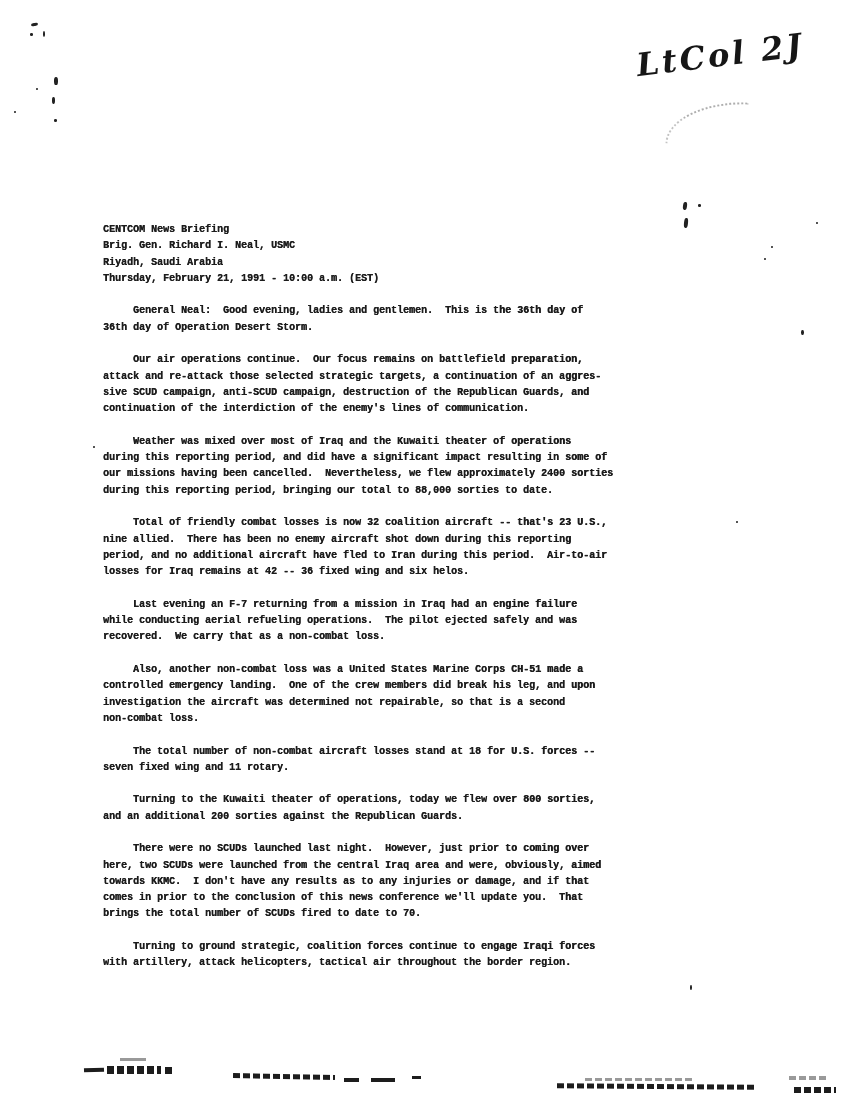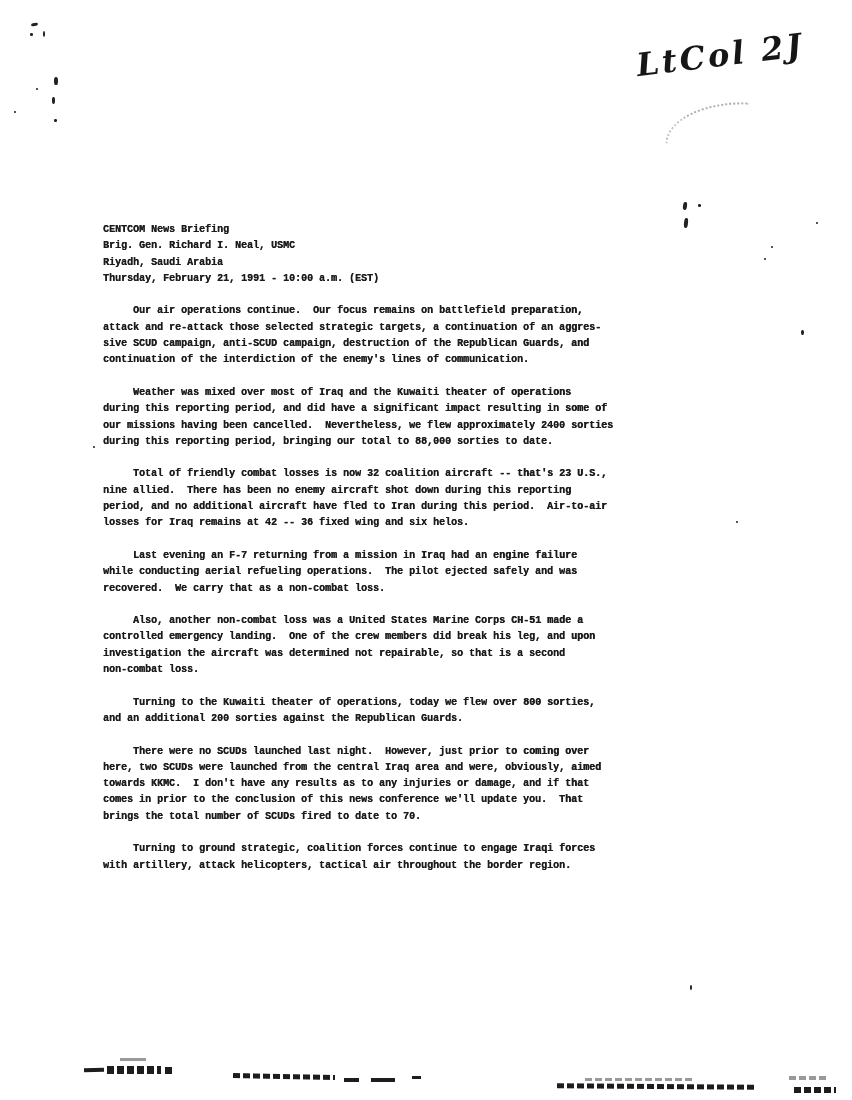--- a/index.html
+++ b/index.html
@@ -105,39 +105,43 @@
   <div class="speck" style="left:801px;top:330px;width:3px;height:5px;"></div>
   <div class="speck" style="left:93px;top:446px;width:2px;height:2px;"></div>
   <div class="speck" style="left:736px;top:521px;width:2px;height:2px;"></div>
   <div class="speck" style="left:690px;top:985px;width:2px;height:5px;"></div>
 
   <div class="doc">
     <div class="typeblock">CENTCOM News Briefing
 Brig. Gen. Richard I. Neal, USMC
 Riyadh, Saudi Arabia
 Thursday, February 21, 1991 - 10:00 a.m. (EST)</div>
+    <div class="typeblock">     General Neal:  Good evening, ladies and gentlemen.  This is the 36th day of
+36th day of Operation Desert Storm.</div>
     <div class="typeblock">     Our air operations continue.  Our focus remains on battlefield preparation,
 attack and re-attack those selected strategic targets, a continuation of an aggres-
 sive SCUD campaign, anti-SCUD campaign, destruction of the Republican Guards, and
 continuation of the interdiction of the enemy's lines of communication.</div>
     <div class="typeblock">     Weather was mixed over most of Iraq and the Kuwaiti theater of operations
 during this reporting period, and did have a significant impact resulting in some of
 our missions having been cancelled.  Nevertheless, we flew approximately 2400 sorties
 during this reporting period, bringing our total to 88,000 sorties to date.</div>
     <div class="typeblock">     Total of friendly combat losses is now 32 coalition aircraft -- that's 23 U.S.,
 nine allied.  There has been no enemy aircraft shot down during this reporting
 period, and no additional aircraft have fled to Iran during this period.  Air-to-air
 losses for Iraq remains at 42 -- 36 fixed wing and six helos.</div>
     <div class="typeblock">     Last evening an F-7 returning from a mission in Iraq had an engine failure
 while conducting aerial refueling operations.  The pilot ejected safely and was
 recovered.  We carry that as a non-combat loss.</div>
     <div class="typeblock">     Also, another non-combat loss was a United States Marine Corps CH-51 made a
 controlled emergency landing.  One of the crew members did break his leg, and upon
 investigation the aircraft was determined not repairable, so that is a second
 non-combat loss.</div>
+    <div class="typeblock">     The total number of non-combat aircraft losses stand at 18 for U.S. forces --
+seven fixed wing and 11 rotary.</div>
     <div class="typeblock">     Turning to the Kuwaiti theater of operations, today we flew over 800 sorties,
 and an additional 200 sorties against the Republican Guards.</div>
     <div class="typeblock">     There were no SCUDs launched last night.  However, just prior to coming over
 here, two SCUDs were launched from the central Iraq area and were, obviously, aimed
 towards KKMC.  I don't have any results as to any injuries or damage, and if that
 comes in prior to the conclusion of this news conference we'll update you.  That
 brings the total number of SCUDs fired to date to 70.</div>
     <div class="typeblock">     Turning to ground strategic, coalition forces continue to engage Iraqi forces
 with artillery, attack helicopters, tactical air throughout the border region.</div>
   </div>

